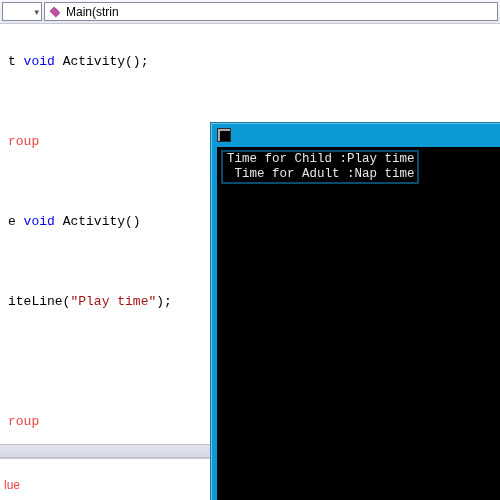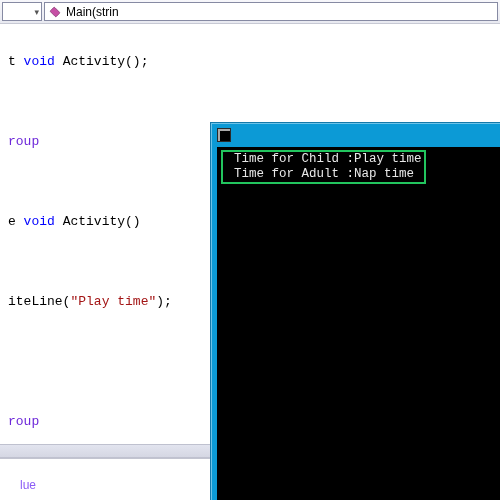--- a/index.html
+++ b/index.html
@@ -65,21 +65,21 @@
 
   
   .code-area {
     padding: 8px 0 0 0;
     line-height: 20px;
     white-space: pre;
     font-family: Consolas, "Courier New", monospace;
   }
   .ln { display:block; padding-left:8px; }
   .tok-kw   { color:#0000ff; }
-  .tok-type { color:#6d28d9; }
+  .tok-type { color:#ef4444; }
   .tok-str  { color:#a31515; }
   .tok-text { color:#000; }
 
   
   .lower-strip {
     position:absolute;
     bottom:42px; left:0; right:0;
     height:14px;
     background: linear-gradient(#e2e4ef,#d5d7e3);
     border-top:1px solid #bfc1cf;
@@ -98,22 +98,22 @@
     overflow:hidden;
   }
   .locals-header{
     position:absolute;
     left:4px; top:1px;
     font-size:11px;
     color:#666;
   }
   .locals-cell{
     position:absolute;
-    left:20px; bottom:8px;
-    color:#8b5cf6;
+    left:4px; bottom:8px;
+    color:#ef4444;
   }
 
   
   .console-win {
     position: absolute;
     left: 210px;
     top: 122px;
     width: 320px; 
     height: 400px;
     background:#0c9ad6;
@@ -145,23 +145,24 @@
     background:#000;
     color:#e8e8e8;
     font-family:"Lucida Console","Courier New",monospace;
     font-size:12.5px;
     line-height:15px;
     padding:3px 4px;
     white-space:pre;
     overflow:hidden;
   }
   .red-box{
-    border:2px solid #22c55e;
-    padding:0 2px 0 11px;
+    border:2px solid #0c4a6e;
+    padding:0 2px 0 4px;
     display:inline-block;
+    text-align:right;
   }
 </style>
 </head>
 <body>
 
 <div class="toolbar">
   <div class="scope-dd">
     <span class="chev">▾</span>
   </div>
   <div class="member-dd">

